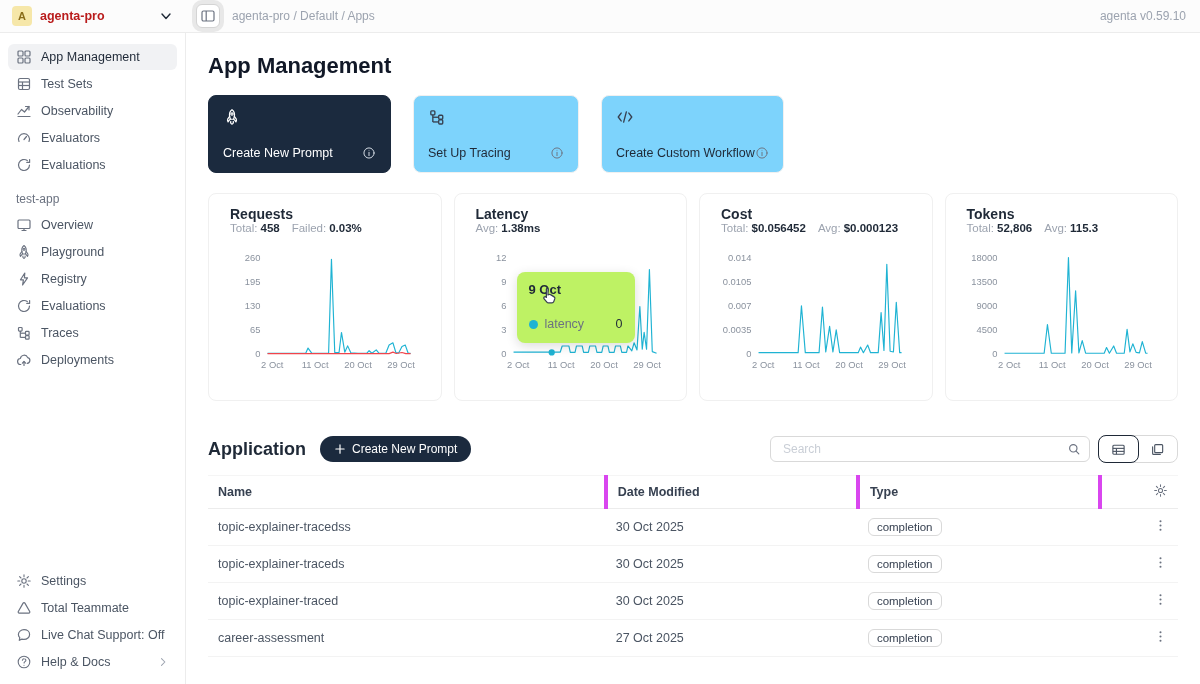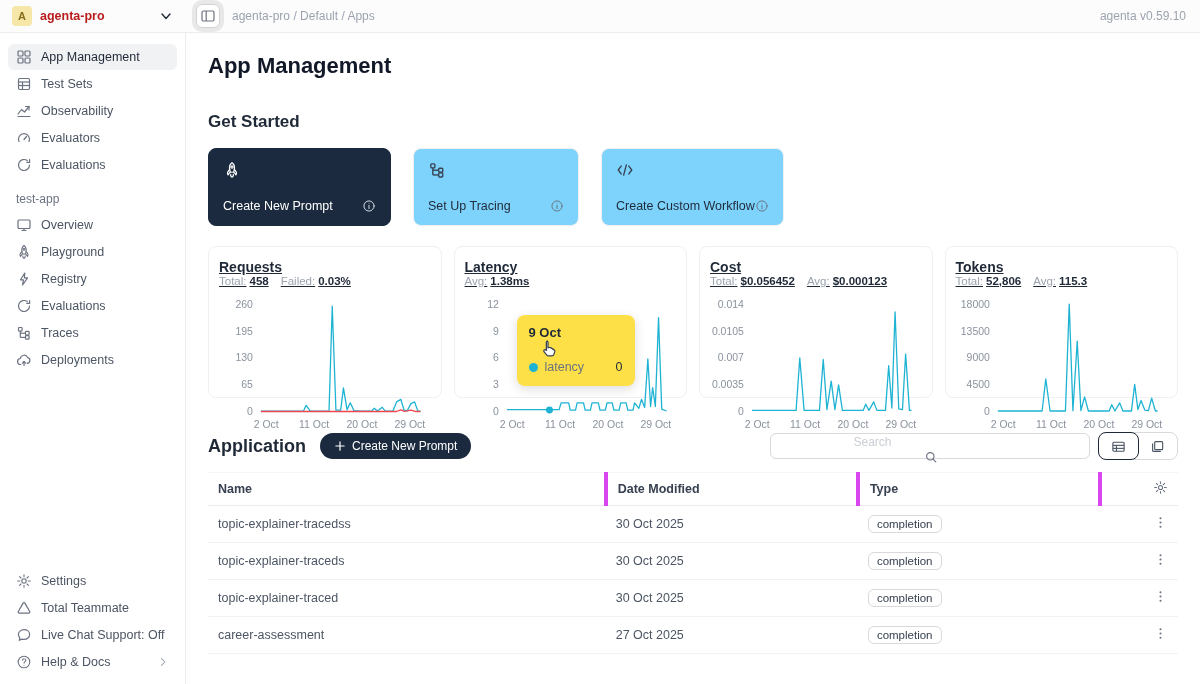--- a/index.html
+++ b/index.html
@@ -44,47 +44,47 @@
   .gs-card:nth-child(2) { width:166px; }
   .gs-card.dark { background:#1b2a3e; border-color:#1b2a3e; color:#fff; }
   .gs-card .icon { width:18px; height:18px; color:#374151; }
   .gs-card.dark .icon { color:#fff; }
   .gs-bottom { display:flex; align-items:center; justify-content:space-between; font-size:12.5px; font-weight:500; }
   .gs-bottom .icon { width:14px; height:14px; color:#6b7280; }
   .gs-card.dark .gs-bottom .icon { color:#dbe2ea; }
 
   
   .stats { display:flex; gap:12px; margin-top:20px; }
-  .stat-card { flex:1; border:1px solid #f0f0f0; border-radius:8px; padding:12px 10px; height:152px;
-    position:relative; background:#fff;text-decoration:underline; }
+  .stat-card { flex:1; border:1px solid #f0f0f0; border-radius:8px; padding:12px 21px; height:208px;
+    position:relative; background:#fff; }
   .stat-title { font-size:14px; font-weight:700; }
   .stat-meta { font-size:11.5px; }
   .m-label { color:#9ca3af; margin-right:3px; }
   .m-value { color:#1f2937; font-weight:700; margin-right:12px; }
   .chart { width:100%; height:148px; margin-top:4px; display:block; }
   .chart .tick { font-size:10.5px; fill:#8a929e; }
 
-  .chart-tooltip { position:absolute; left:62px; top:68px; width:118px; background:#fde047; z-index:2;
+  .chart-tooltip { position:absolute; left:62px; top:78px; width:118px; background:#bef264; z-index:2;
     border-radius:8px; box-shadow:0 3px 12px rgba(0,0,0,.14); padding:10px 12px 12px; }
   .tt-title { font-size:13px; font-weight:600; color:#1f2937; }
   .tt-row { display:flex; align-items:center; gap:7px; margin-top:20px; font-size:12.5px; color:#6b7280; }
   .tt-dot { width:9px; height:9px; border-radius:50%; }
   .tt-val { margin-left:auto; color:#1f2937; font-weight:500; }
   .cursor-icon { position:absolute; left:84px; top:92px; width:20px; height:20px; z-index:3; color:#374151; }
 
   
   .app-header { display:flex; align-items:center; gap:14px; margin-top:34px; }
   .app-title { font-size:18px; font-weight:600; margin:0; }
   .create-btn { background:#1b2a3e; color:#fff; border:none; border-radius:14px; height:26px;
     padding:0 14px; font-size:12px; display:flex; align-items:center; gap:6px; cursor:pointer;
     font-family:inherit; }
   .create-btn .icon { width:12px; height:12px; color:#fff; }
   .search-wrap { margin-left:auto; display:flex; align-items:center; gap:8px; }
   .search-box { width:320px; height:26px; border:1px solid #d9d9d9; border-radius:6px;
-    display:flex; align-items:center; padding:0 8px 0 10px; background:#fff;flex-direction:column; }
+    display:flex; align-items:center; padding:0 8px 0 10px; background:#fff; }
   .search-box input { border:none; outline:none; flex:1; font-size:12px; color:#374151;
     font-family:inherit; background:transparent; min-width:0; }
   .search-box input::placeholder { color:#c9ced6; }
   .search-box .icon { width:14px; height:14px; color:#6b7280; cursor:pointer; }
   .seg { display:flex; border:1px solid #d9d9d9; border-radius:8px; background:#fff; }
   .seg-btn { width:39px; height:26px; display:flex; align-items:center; justify-content:center;
     border:none; background:transparent; color:#4b5563; cursor:pointer; padding:0; }
   .seg-btn .icon { width:15px; height:15px; }
   .seg-btn.active { border:1.5px solid #1f2937; border-radius:8px; margin:-1px; height:28px; width:41px; background:#fff; }
 
@@ -287,21 +287,20 @@
             <svg viewBox="0 0 16 16" fill="none" stroke="currentColor" stroke-width="1.4" stroke-linecap="round" stroke-linejoin="round">
               <polyline points="6,3.5 10.5,8 6,12.5"></polyline>
             </svg>
           </span>
         </div>
       </div>
   </div>
 
   <div class="main">
     <h1 class="page-title">App Management</h1>
-    <h2 class="gs-heading">Get Started</h2>
     <div class="gs-cards">
         <div class="gs-card dark">
           <span class="icon">
             <svg viewBox="0 0 16 16" fill="none" stroke="currentColor" stroke-width="1.1" stroke-linecap="round" stroke-linejoin="round">
               <path d="M8 1.5c2 1.5 2.7 4 1.9 6.8l-.5 1.7H6.6l-.5-1.7C5.3 5.5 6 3 8 1.5z"></path>
               <circle cx="8" cy="5.3" r="1"></circle>
               <path d="M5.9 7.5 4.3 9.6c-.4.9-.3 2 .2 2.8L6.3 10"></path>
               <path d="M10.1 7.5l1.6 2.1c.4.9.3 2-.2 2.8L9.7 10"></path>
               <path d="M6.9 12c-.3.9 0 1.9 1.1 2.4 1.1-.5 1.4-1.5 1.1-2.4"></path>
             </svg>

